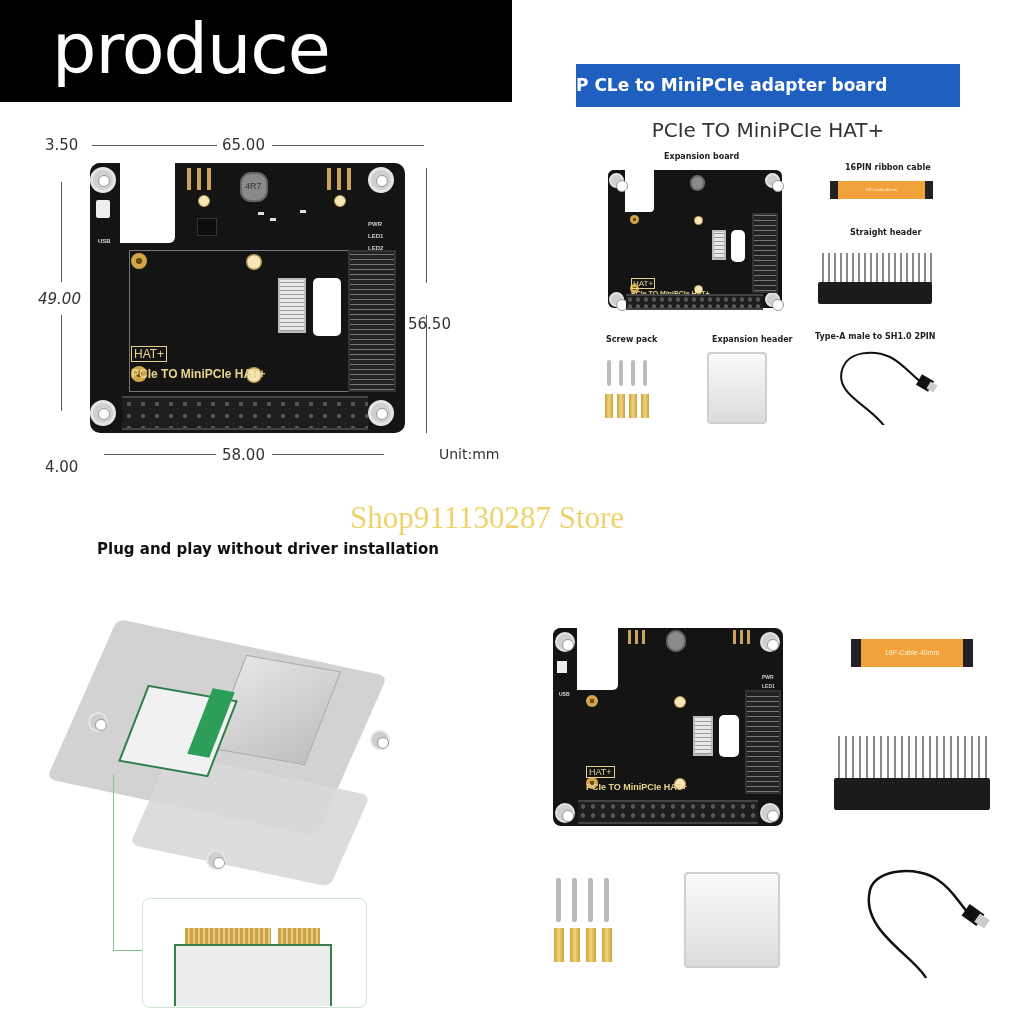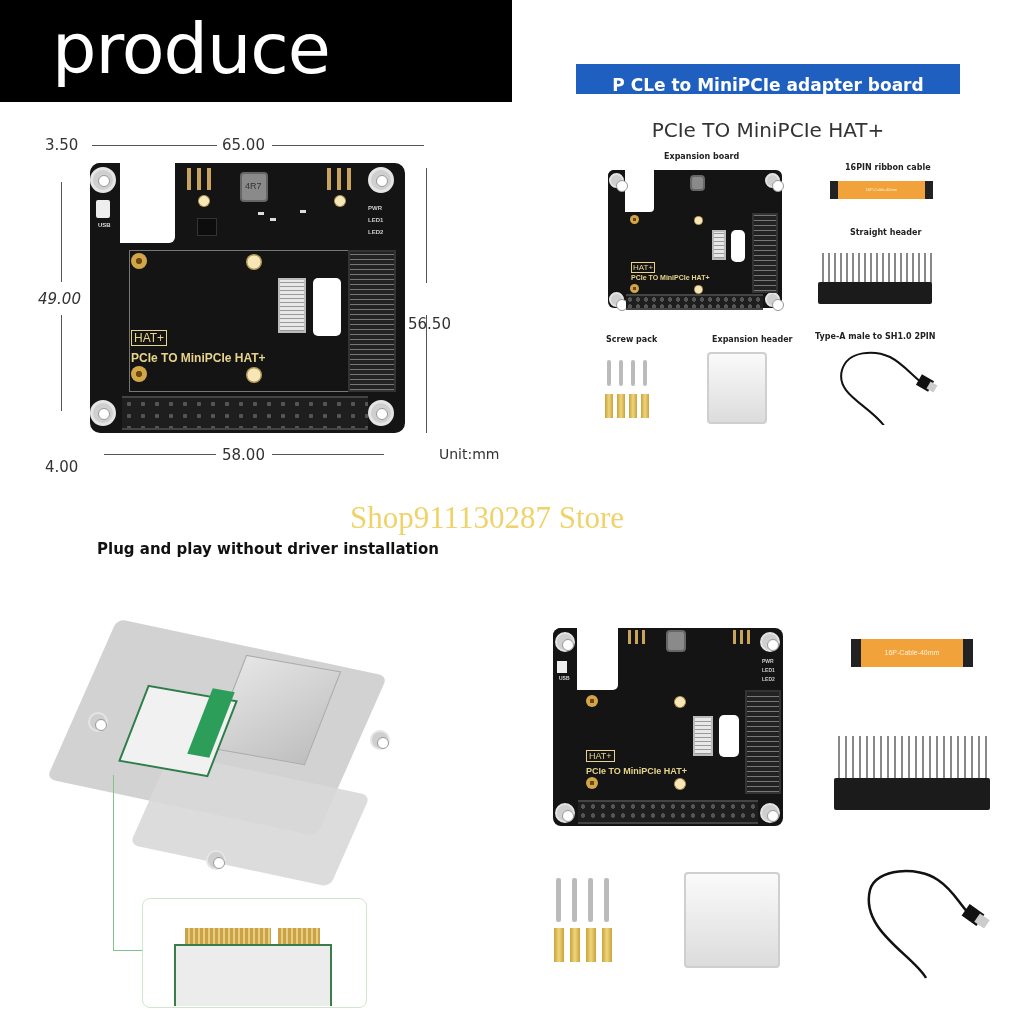--- a/index.html
+++ b/index.html
@@ -15,31 +15,31 @@
   .dim { font-size: 15px; color: #333; font-family: "DejaVu Sans", sans-serif; }
   .dline { background: #555; }
 
   
   .pcb { background: #141414; border-radius: 10px; }
   .hole { width: 26px; height: 26px; border-radius: 50%; background: #cfcfcf; border: 3px solid #e5e5e5; }
   .hole::after { content: ""; position: absolute; left: 5px; top: 5px; width: 10px; height: 10px; border-radius: 50%; background: #fff; border: 1px solid #999; }
   .gold { background: #c9a45a; }
   .brass { border-radius: 50%; background: radial-gradient(circle, #6a4a10 0 25%, #d2a648 30% 100%); }
   .pad { border-radius: 50%; background: radial-gradient(circle, #f6e6b8 0 55%, #b89b55 60% 100%); }
-  .silk { color: #e8d38c; font-weight: bold; font-family: "Liberation Sans", sans-serif; }
+  .silk { color: #e8d38c; font-weight: bold; font-family: "Liberation Sans", sans-serif; margin-top: 16px; }
   .gpio { background: #1e1e1e; border-top: 2px solid #444; border-bottom: 2px solid #444; background-image: radial-gradient(circle, #555 0 2px, transparent 2.5px); background-size: 14px 12px; }
   .slot { background: #222; border: 2px solid #333; background-image: repeating-linear-gradient(0deg, #777 0 1px, transparent 1px 5px); }
   .white-rect { background: #fff; border-radius: 5px; }
   .fpc { background: #e8e8e8; border: 2px solid #bbb; background-image: repeating-linear-gradient(0deg, #999 0 1px, transparent 1px 4px); }
-  .inductor { background: #8a8a8a; border: 2px solid #666; border-radius: 4px; }
+  .inductor { background: #8a8a8a; border: 2px solid #666; border-radius: 11px; }
   .smd { background: #ddd; }
   .chip { background: #0d0d0d; border: 1px solid #333; }
 
   
-  .banner { left: 576px; top: 64px; width: 384px; height: 30px; background: #1f5fbf; color: #fff; font-weight: bold; font-size: 17px; text-align: center; line-height: 43px; font-family: "DejaVu Sans", sans-serif; }
+  .banner { left: 576px; top: 64px; width: 384px; height: 43px; background: #1f5fbf; color: #fff; font-weight: bold; font-size: 17px; line-height: 43px; font-family: "DejaVu Sans", sans-serif; }
   .subtitle { left: 576px; top: 118px; width: 384px; text-align: center; font-size: 20px; color: #333; font-family: "DejaVu Sans", sans-serif; }
   .cap { font-size: 8px; font-weight: bold; color: #222; font-family: "DejaVu Sans", sans-serif; white-space: nowrap; }
 
   .ribbon { background: #f2a23a; border-left: 10px solid #222; border-right: 10px solid #222; color: #fff3d8; text-align: center; }
   .header-pins { background-image: repeating-linear-gradient(90deg, #888 0 2px, transparent 2px 6px); }
   .header-body { background: #1b1b1b; border-radius: 2px; }
   .plate { background: #eaeaea; border: 2px solid #cfcfcf; border-radius: 4px; background-image: linear-gradient(#fafafa, #dcdcdc); }
   .standoff { background: linear-gradient(90deg, #c9a23c, #f0d57c, #c9a23c); }
   .screw { background: #bbb; border-radius: 2px; }
 

